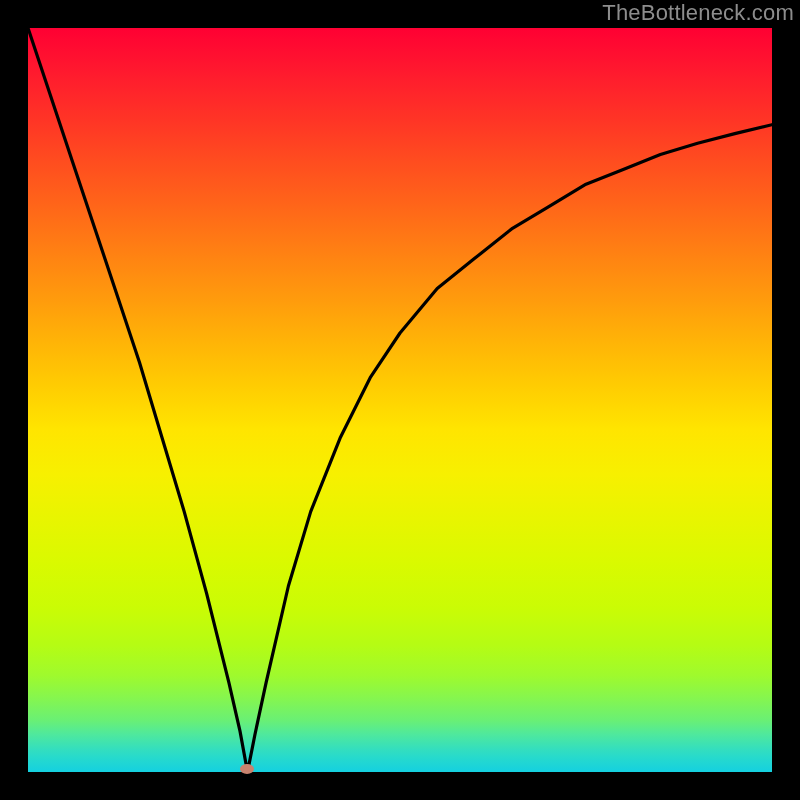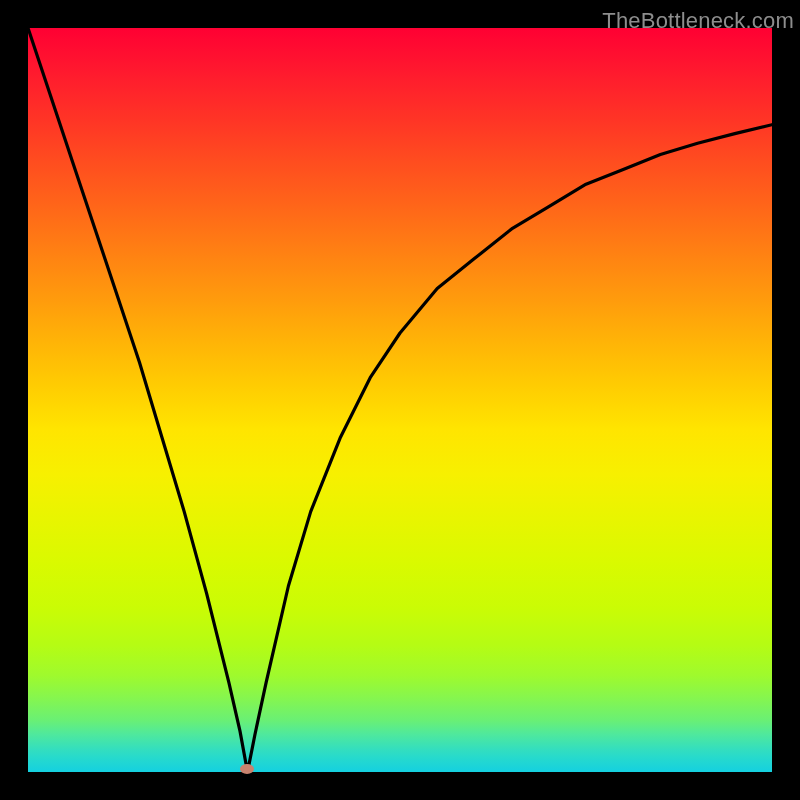--- a/index.html
+++ b/index.html
@@ -60,21 +60,21 @@
   }
   .marker {
     position: absolute;
     width: 14px;
     height: 10px;
     background: #c9826e;
     border-radius: 50%;
   }
   .watermark {
     position: absolute;
-    top: 8px;
+    top: 0;
     right: 6px;
     color: #8d8d8d;
     font-size: 22px;
     font-weight: 400;
     letter-spacing: 0.2px;
     user-select: none;
   }
 </style>
 </head>
 <body>

